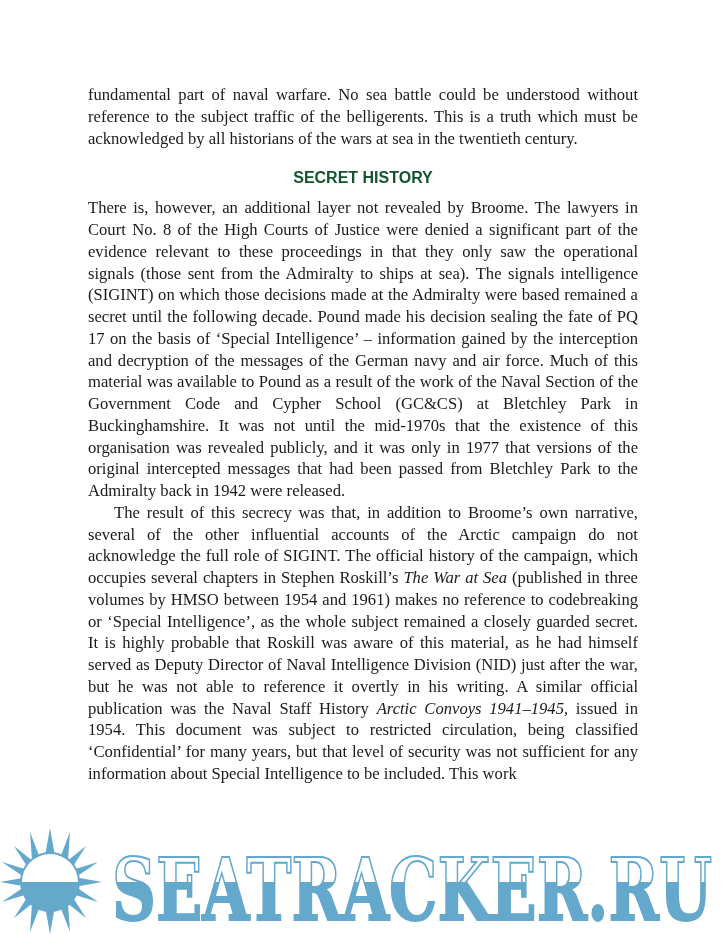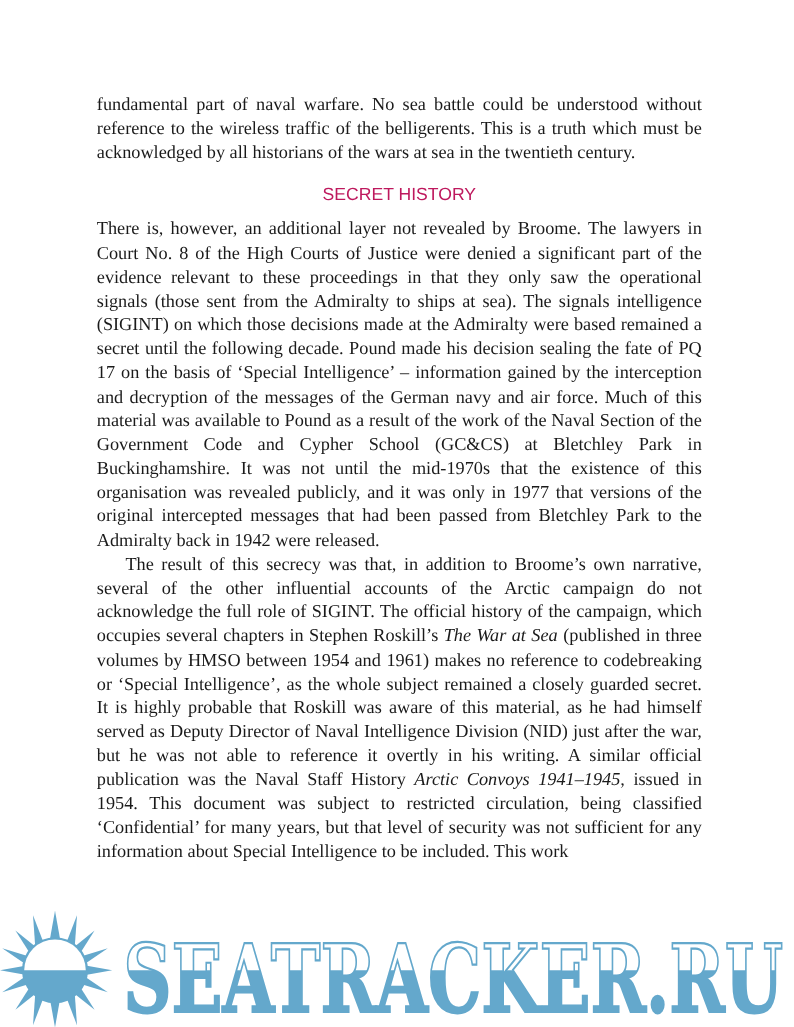--- a/index.html
+++ b/index.html
@@ -15,41 +15,41 @@
     color: #1a1a1a;
   }
   .page p {
     margin: 0;
     text-align: justify;
     text-align-last: left;
   }
   .page p.indent { text-indent: 26px; }
   .heading {
     font-family: "Liberation Sans", sans-serif;
-    font-weight: normal;
+    font-weight: bold;
     font-size: 16px;
     text-align: center;
     margin: 18px 0 9px 0;
     line-height: 21px;
-    color: #be185d;
+    color: #14532d;
   }
   .page em { }
   .watermark {
     position: absolute;
     left: 0;
     top: 826px;
     width: 664px;
     height: 108px;
   }
 </style>
 </head>
 <body>
 
 <div class="page">
-  <p>fundamental part of naval warfare. No sea battle could be understood without reference to the wireless traffic of the belligerents. This is a truth which must be acknowledged by all historians of the wars at sea in the twentieth century.</p>
+  <p>fundamental part of naval warfare. No sea battle could be understood without reference to the subject traffic of the belligerents. This is a truth which must be acknowledged by all historians of the wars at sea in the twentieth century.</p>
 
   <div class="heading">SECRET HISTORY</div>
 
   <p>There is, however, an additional layer not revealed by Broome. The lawyers in Court No. 8 of the High Courts of Justice were denied a significant part of the evidence relevant to these proceedings in that they only saw the operational signals (those sent from the Admiralty to ships at sea). The signals intelligence (SIGINT) on which those decisions made at the Admiralty were based remained a secret until the following decade. Pound made his decision sealing the fate of PQ 17 on the basis of ‘Special Intelligence’ – information gained by the interception and decryption of the messages of the German navy and air force. Much of this material was available to Pound as a result of the work of the Naval Section of the Government Code and Cypher School (GC&amp;CS) at Bletchley Park in Buckinghamshire. It was not until the mid-1970s that the existence of this organisation was revealed publicly, and it was only in 1977 that versions of the original intercepted messages that had been passed from Bletchley Park to the Admiralty back in 1942 were released.</p>
 
   <p class="indent"><span>The result of this secrecy was that, in addition to Broome’s own narrative, several of the other influential accounts of the Arctic campaign do not acknowledge the full role of SIGINT. The official history of the campaign, which occupies several chapters in Stephen Roskill’s </span><em>The War at Sea</em><span> (published in three volumes by HMSO between 1954 and 1961) makes no reference to codebreaking or ‘Special Intelligence’, as the whole subject remained a closely guarded secret. It is highly probable that Roskill was aware of this material, as he had himself served as Deputy Director of Naval Intelligence Division (NID) just after the war, but he was not able to reference it overtly in his writing. A similar official publication was the Naval Staff History </span><em>Arctic Convoys 1941–1945</em><span>, issued in 1954. This document was subject to restricted circulation, being classified ‘Confidential’ for many years, but that level of security was not sufficient for any information about Special Intelligence to be included. This work</span></p>
 </div>
 
 <div class="watermark">
   <svg width="722" height="108" viewBox="0 0 722 108" xmlns="http://www.w3.org/2000/svg">

